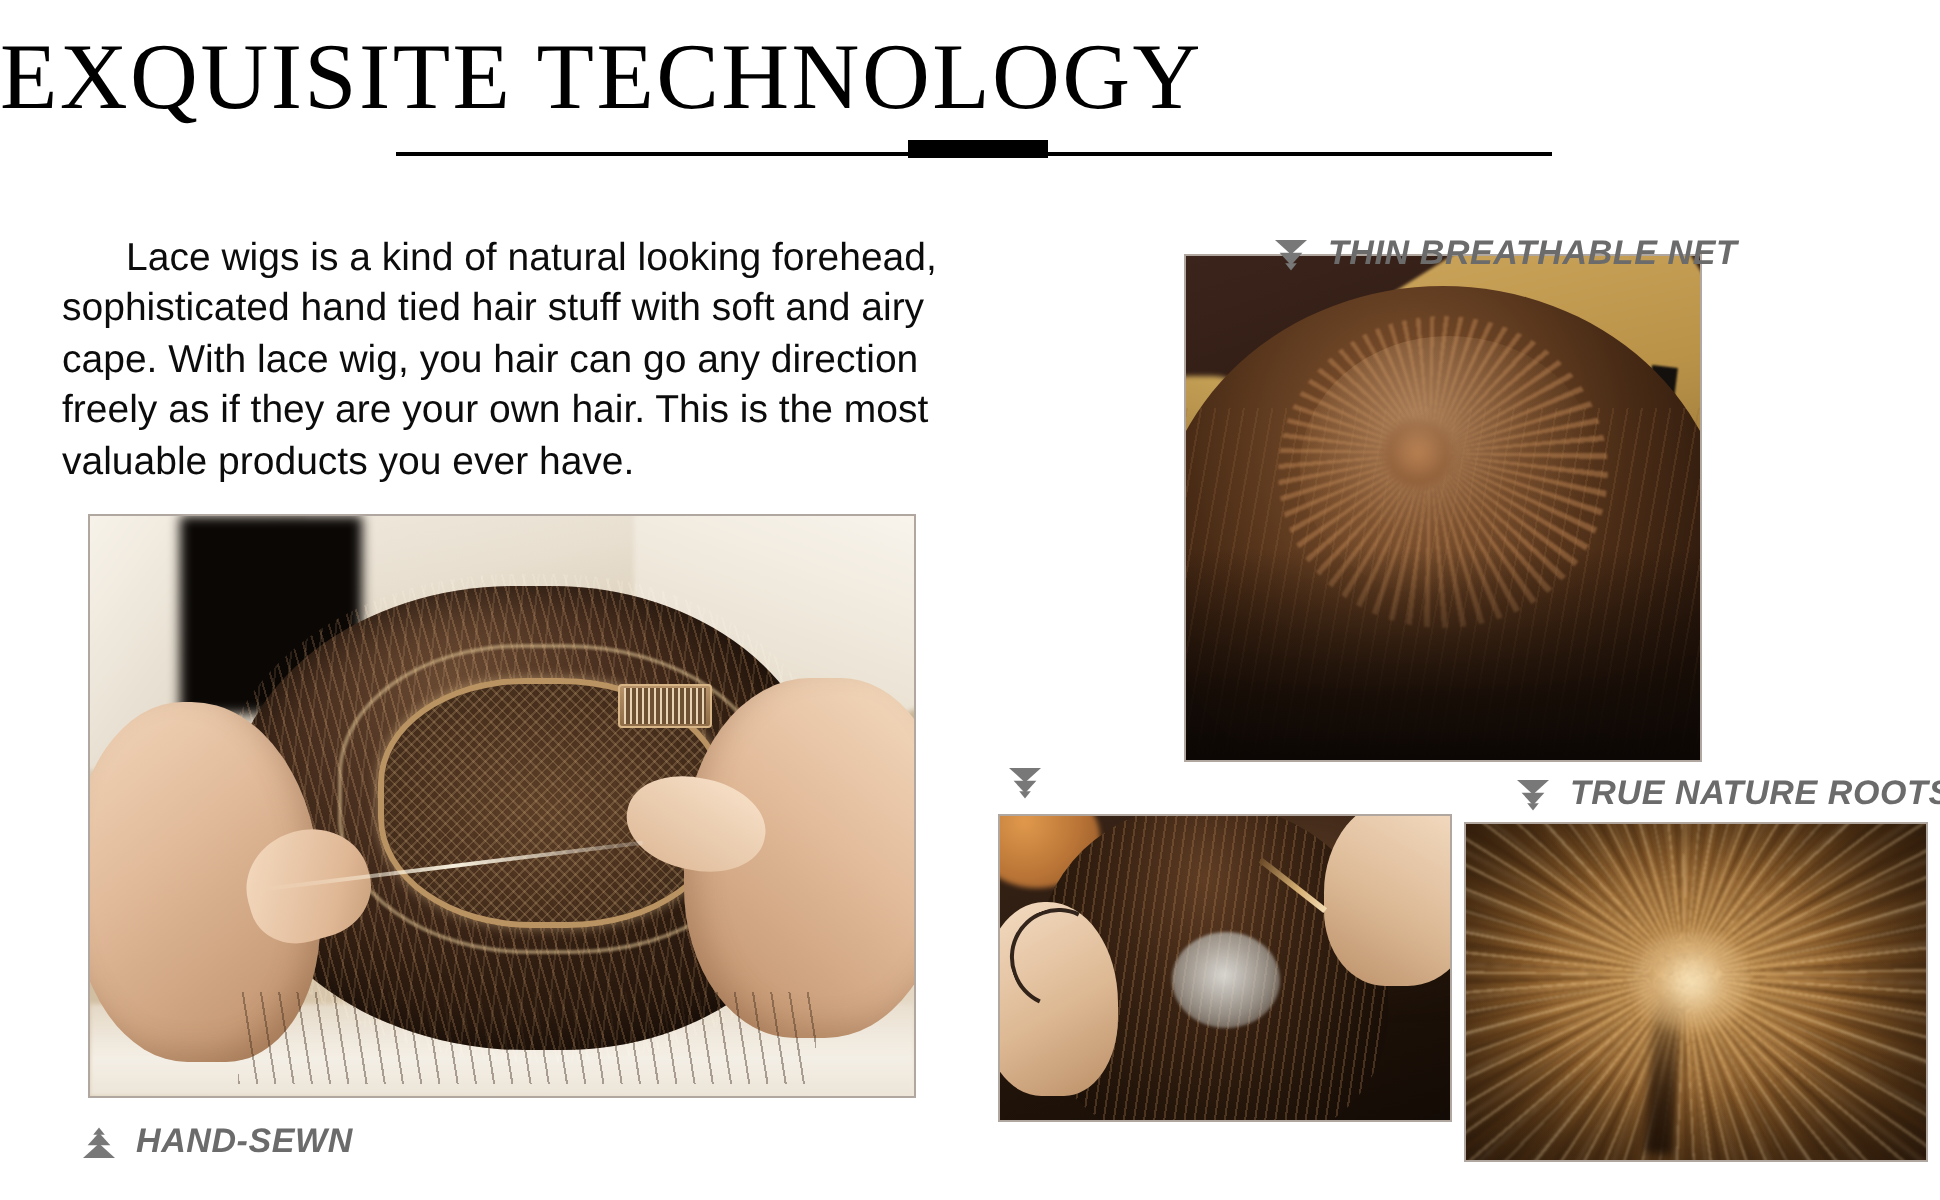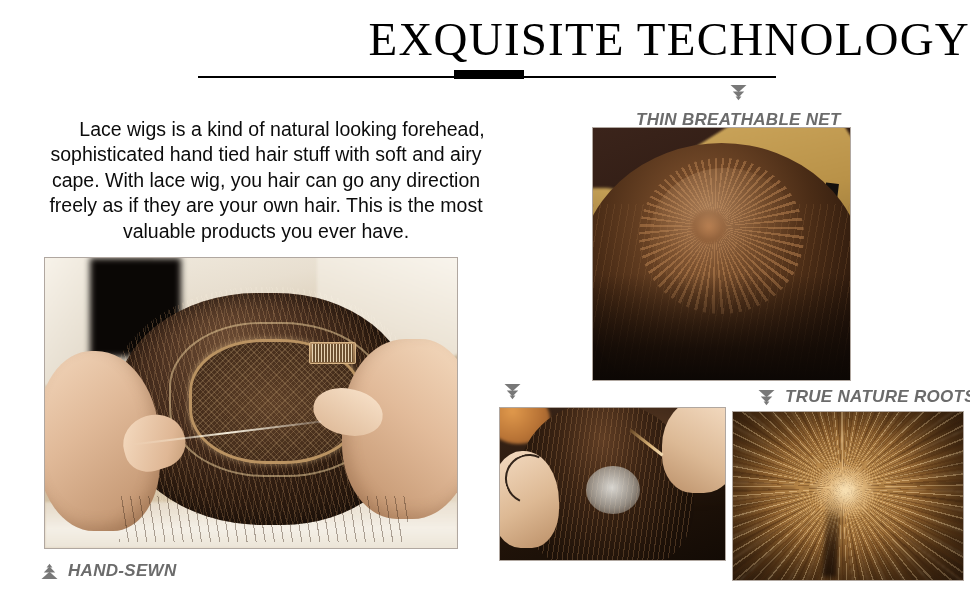--- a/index.html
+++ b/index.html
@@ -22,21 +22,21 @@
     left: 0;
     top: 0;
     width: 970px;
     height: 90px;
   }
   #page-title {
     position: absolute;
     left: 0;
     top: 16px;
     width: 970px;
-    text-align: right;
+    text-align: left;
     font-family: "Liberation Serif", "DejaVu Serif", serif;
     font-size: 47px;
     letter-spacing: 1.2px;
     color: #000000;
     line-height: 1;
     white-space: nowrap;
   }
   #title-rule {
     position: absolute;
     left: 198px;
@@ -57,21 +57,21 @@
   
   #intro-paragraph {
     position: absolute;
     left: 31px;
     top: 97px;
     width: 470px;
     font-size: 19.5px;
     line-height: 25.5px;
     color: #0c0c0c;
     text-indent: 32px;
-    text-align: center;
+    text-align: left;
   }
 
   
   .caption {
     position: absolute;
     display: flex;
     align-items: center;
     gap: 9px;
     white-space: nowrap;
   }
@@ -359,21 +359,21 @@
     background: radial-gradient(ellipse at 48% 46%, rgba(0,0,0,0) 40%, rgba(30,16,6,0.55) 100%);
   }
   #photo-roots .dark-part {
     position: absolute; left: 40%; top: 48%; width: 6%; height: 50%;
     background: linear-gradient(180deg, rgba(40,22,9,0.0) 0%, rgba(36,20,8,0.75) 60%, rgba(28,15,6,0.9) 100%);
     filter: blur(2px);
     transform: rotate(4deg);
   }
 
   
-  #caption-thin-net   { left: 636px; top: 84px; flex-direction: column; }
+  #caption-thin-net   { left: 636px; top: 117px; }
   #caption-crochet    { left: 503px; top: 383px; }
   #caption-roots      { left: 757px; top: 387px; }
   #caption-hand-sewn  { left: 40px;  top: 561px; }
 </style>
 </head>
 <body>
 
 <div id="header-block">
   <div id="page-title">EXQUISITE TECHNOLOGY</div>
   <div id="title-rule"></div>

